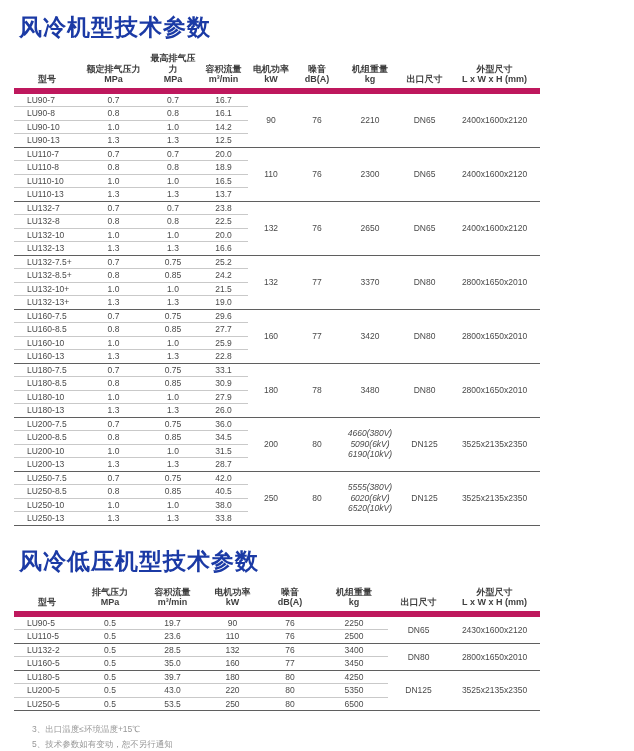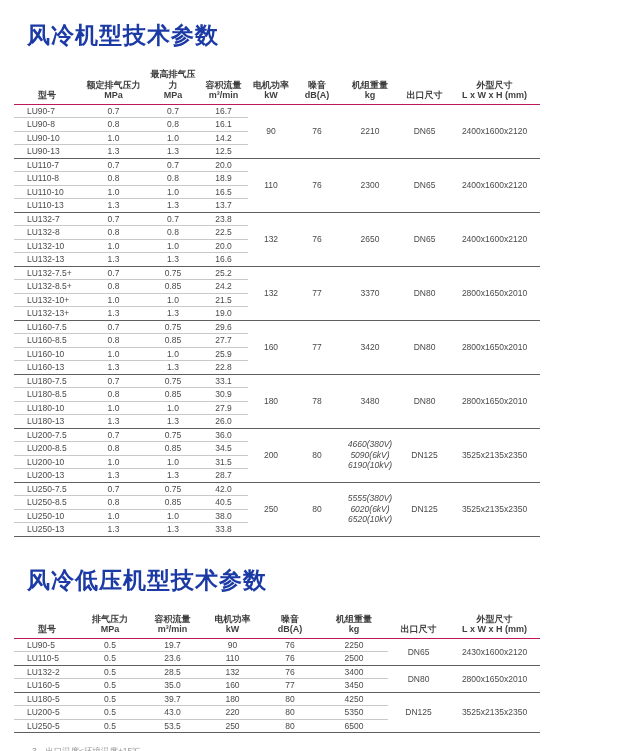--- a/index.html
+++ b/index.html
@@ -2,28 +2,28 @@
 <html><head>
 <meta charset="utf-8">
 <style>
   html,body { margin:0; padding:0; background:#ffffff; }
   .page {
     width:634px; height:751px; background:#ffffff; overflow:hidden;
     font-family:"Liberation Sans", sans-serif; position:relative;
   }
   .title {
     color:#1b3aa5; font-weight:bold; font-size:23px; letter-spacing:1px;
-    margin:12px; padding:10px 0 0 15px; height:27px; line-height:27px;
+    margin:4px; padding:10px 0 0 15px; height:27px; line-height:27px;
   }
   .title.second { padding-top:18px; }
   table { border-collapse:collapse; table-layout:fixed; margin-left:14px; margin-top:4px; }
   th {
     font-size:9px; font-weight:bold; color:#3f3f3f; text-align:center;
     vertical-align:bottom; padding:8px 0 3px 0; line-height:10.5px;
-    border-bottom:1px solid #be185d;
+    border-bottom:6px solid #be185d;
   }
   td {
     font-size:8.5px; color:#4a4a4a; text-align:center;
     height:12.5px; line-height:12px; padding:0; vertical-align:middle;
   }
   td.model { text-align:left; padding-left:13px; }
   td.sep  { border-bottom:1px solid #c9c9c9; }
   td.gend { border-bottom:1px solid #5f5f5f; }
   td.merged div { line-height:10.5px;font-style:italic; }
   .notes { margin:11px 0 0 14px; font-size:8.5px; color:#989898; }

